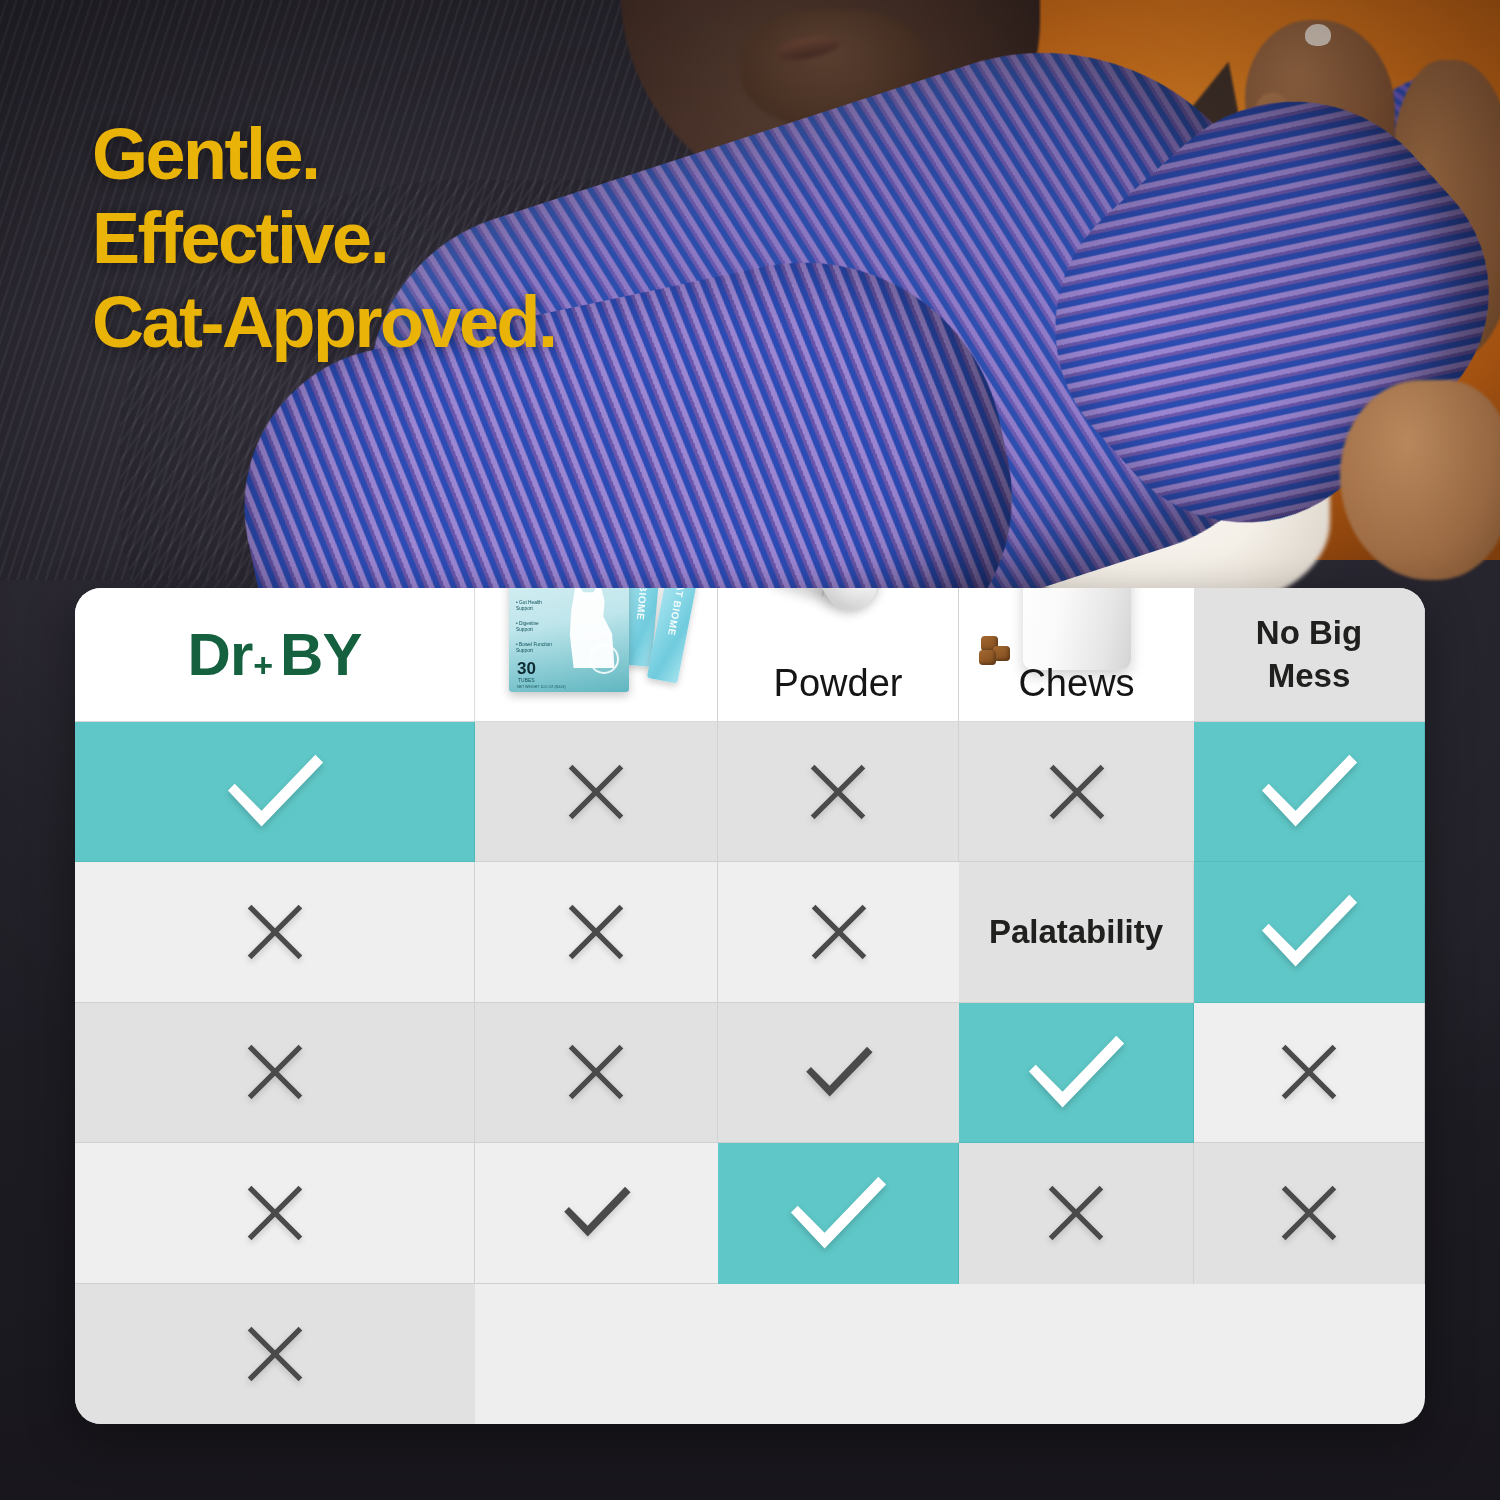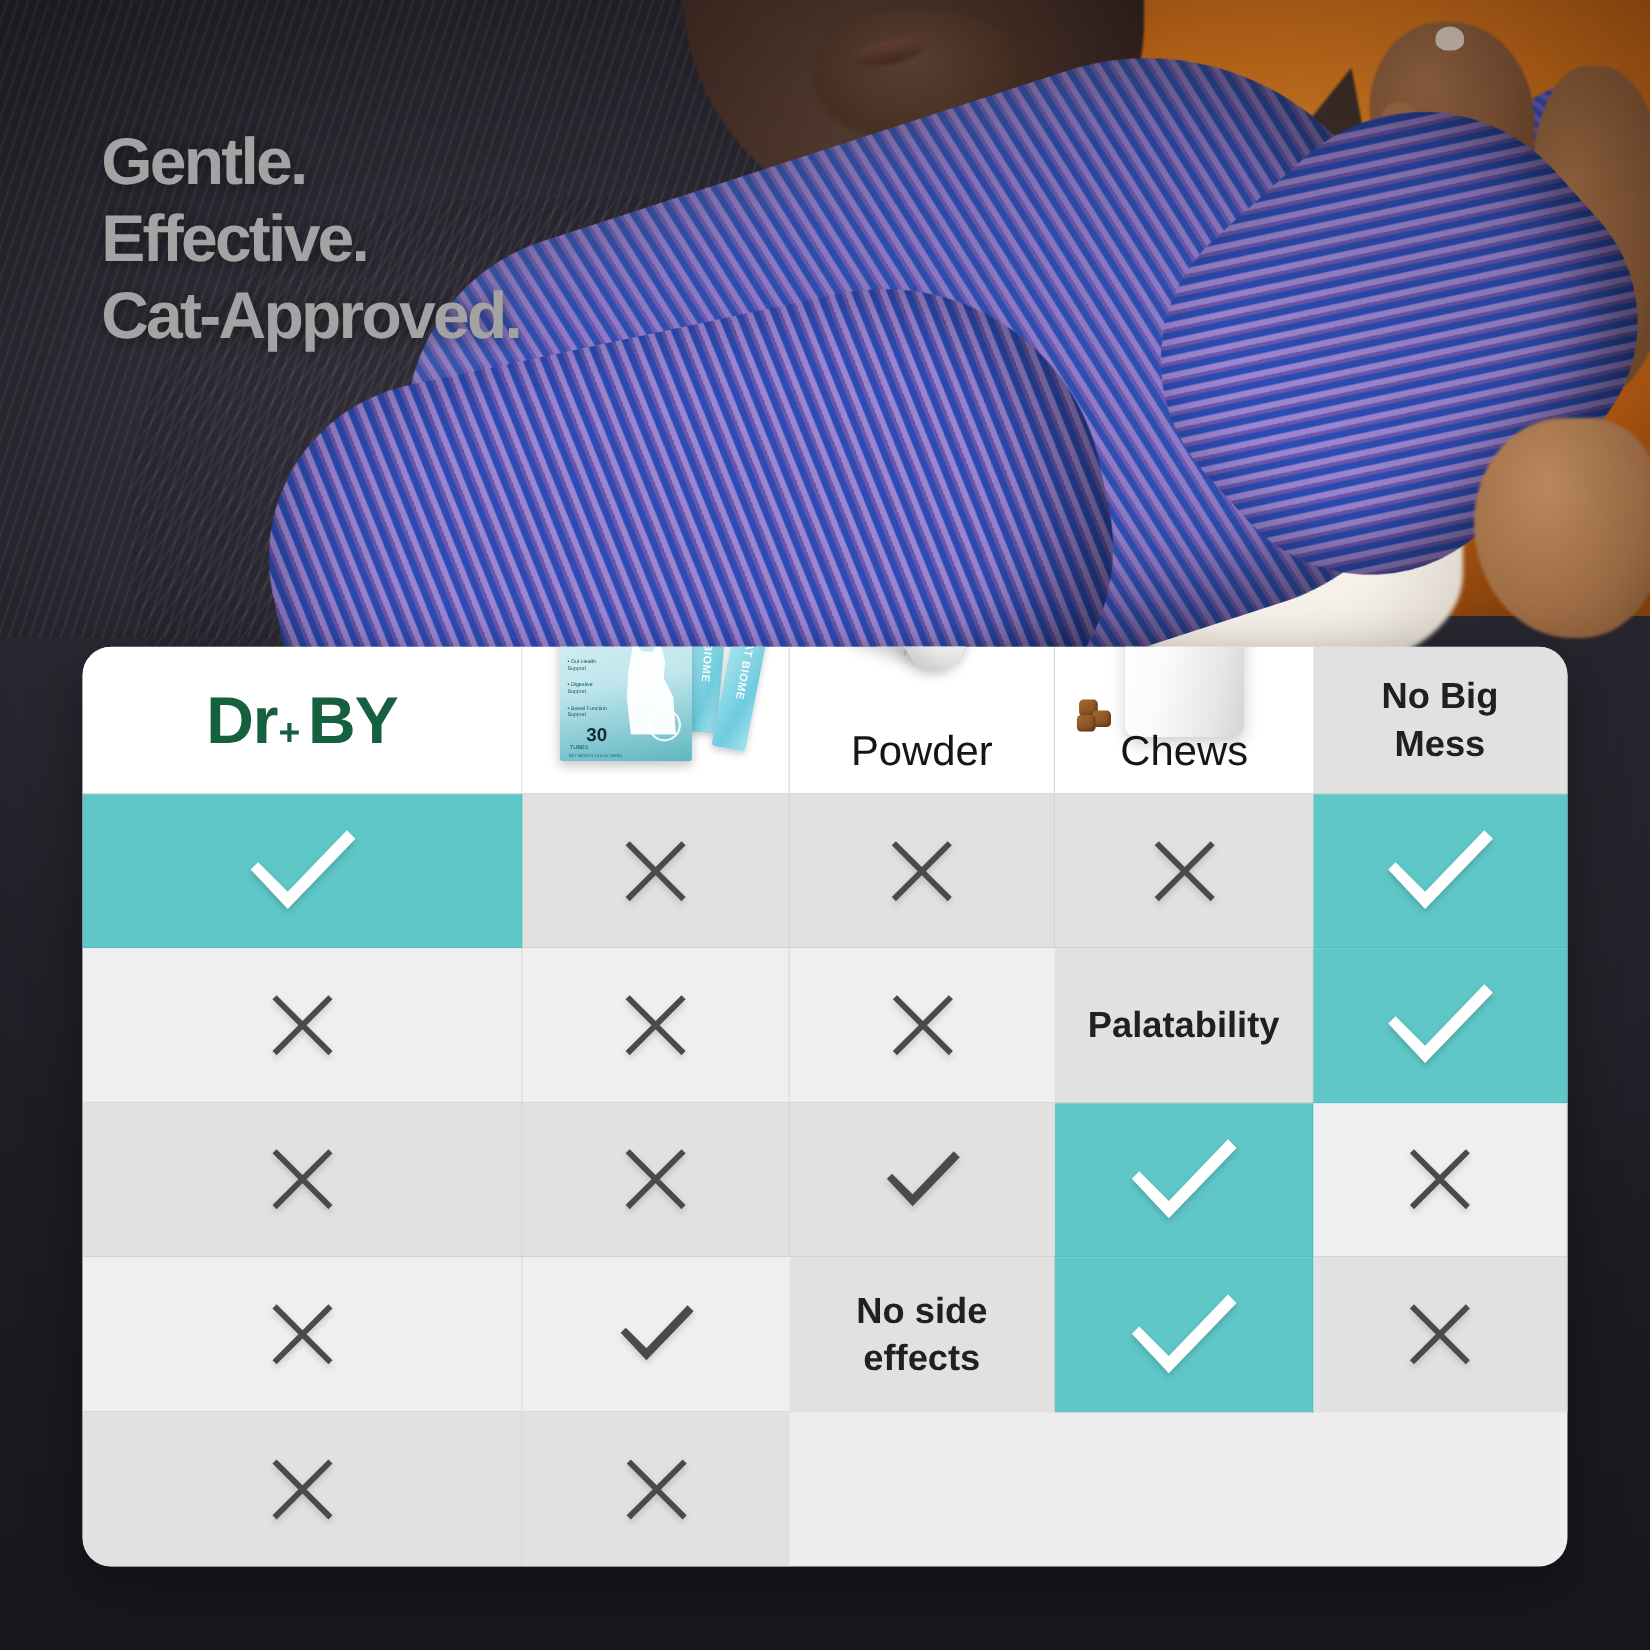--- a/index.html
+++ b/index.html
@@ -226,23 +226,23 @@
     position:absolute; inset:0;
     background:
       radial-gradient(ellipse 1200px 900px at 55% 35%, rgba(0,0,0,0) 35%, rgba(0,0,0,.25) 85%),
       linear-gradient(180deg, rgba(0,0,0,.12) 0%, rgba(0,0,0,0) 22%, rgba(0,0,0,0) 62%, rgba(20,18,24,.45) 100%);
   }
 
   
   #headline{
     position:absolute; left:92px; top:112px; width:860px;
     z-index:5;
-    color:#a3a3a3;
+    color:#eab308;
     font-weight:700;
-    font-size:60px;
+    font-size:72px;
     line-height:1.17;
     letter-spacing:-2.5px;
     text-shadow:0 2px 14px rgba(0,0,0,.38);
   }
   #headline div{ white-space:nowrap; }
 
   
   #card{
     position:absolute; left:75px; top:588px; width:1350px; height:836px;
     border-radius:26px;
@@ -312,21 +312,21 @@
     box-shadow:0 4px 10px rgba(0,0,0,.22);
     overflow:hidden;
   }
   .box-cat{
     position:absolute; left:46px; top:86px; width:62px; height:86px;
     background:#ffffff;
     clip-path:polygon(34% 0%, 46% 12%, 62% 12%, 72% 0%, 80% 22%, 78% 40%, 92% 60%, 96% 100%, 30% 100%, 24% 62%, 26% 34%);
     opacity:.95;
   }
   .box-bul{ position:absolute; left:7px; font-size:4.8px; color:#0e4d58; line-height:1.25; }
-  .box-30{ position:absolute; left:8px; bottom:16px; font-size:17px; font-weight:700; color:#0d2c33; line-height:.9;margin-left:16px;}
+  .box-30{ position:absolute; left:8px; bottom:16px; font-size:17px; font-weight:700; color:#0d2c33; line-height:.9;}
   .box-30s{ position:absolute; left:9px; bottom:9px; font-size:5px; color:#16505c; }
   .box-net{ position:absolute; left:8px; bottom:3px; font-size:3.6px; color:#1b5560; }
   .box-dna{
     position:absolute; right:10px; bottom:18px; width:30px;height:30px;border-radius:50%;
     border:2px solid rgba(255,255,255,.85);
   }
 
   
   .sachet{
     position:absolute; width:31px; height:152px;
@@ -609,23 +609,20 @@
           </svg>
         </span>
       </div>
       <div class="cell r-even lastcol">
         <span>
           <svg class="mark mark-gray" width="78" height="60.84" viewBox="0 0 100 78" aria-hidden="true">
             <path d="M8 38 L14 32 L38 56 L86 6 L93 13 L38 70 Z" fill="#4a4a4a"></path>
           </svg>
         </span>
       </div>
-      <div class="cell r-odd lastrow">
-        <div class="rowlabel">No side effects</div>
-      </div>
       <div class="cell teal lastrow">
         <span>
           <svg class="mark check-white" width="112" height="87.36" viewBox="0 0 100 78" aria-hidden="true">
             <path d="M8 38 L14 32 L38 56 L86 6 L93 13 L38 70 Z" fill="#ffffff"></path>
           </svg>
         </span>
       </div>
       <div class="cell r-odd lastrow">
         <span>
           <svg class="mark mark-gray" width="62" height="62" viewBox="0 0 100 100" aria-hidden="true">

